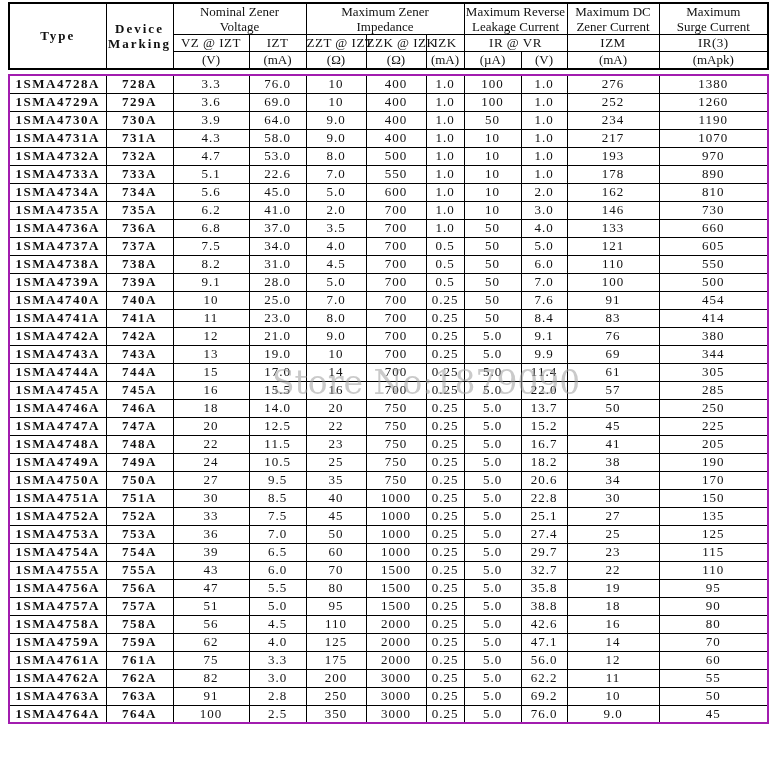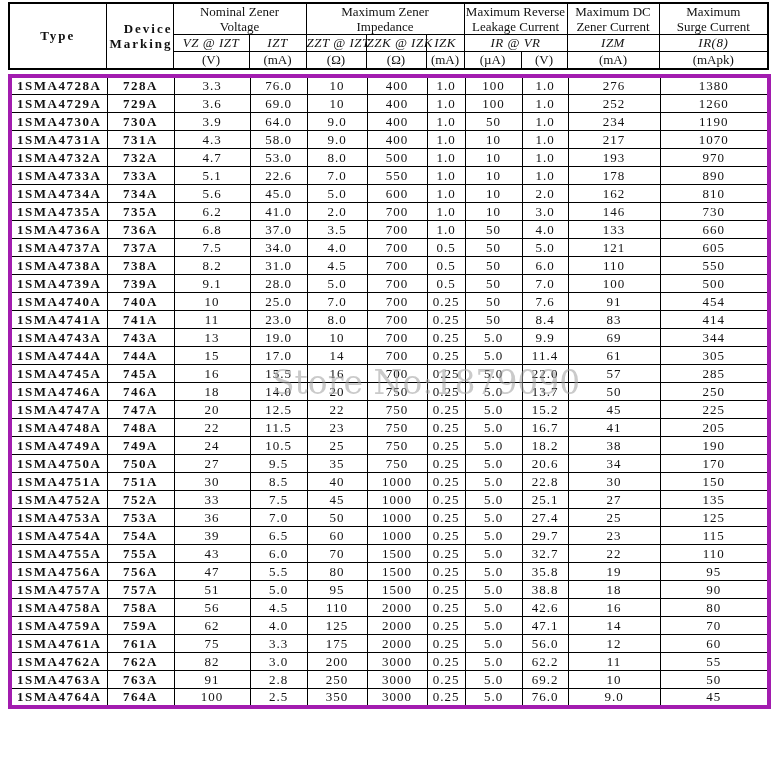--- a/index.html
+++ b/index.html
@@ -14,29 +14,29 @@
   .page { position: absolute; left: 8px; top: 2px; width: 759px; }
 
   table { border-collapse: collapse; table-layout: fixed; width: 759px; }
   td, th { border: 1px solid #000; font-weight: normal; padding: 0; }
 
   
   table.hdr { border: 2px solid #000; }
   table.hdr td { text-align: center; vertical-align: middle; font-size: 13px; }
   .grp { height: 30px; }
   .grp .l { display: block; white-space: nowrap; line-height: 15px; }
-  .sub { height: 15px; white-space: nowrap; letter-spacing: .5px; font-style: italic; }
+  .sub { height: 15px; white-space: nowrap; letter-spacing: .5px; }
   .unit { height: 15px; white-space: nowrap; }
   .rowspan-cell { font-weight: bold; letter-spacing: 2px; font-size: 14px; }
-  .marking .l { display: block; line-height: 15px; text-align: right; }
+  .marking .l { display: block; line-height: 15px; }
 
   .gap { height: 4px; }
 
   
-  table.body { border: 4px solid #a21caf; }
+  table.body { border: 2px solid #a21caf; }
   table.body td {
     height: 18px;
     text-align: center; vertical-align: middle;
     font-size: 13px; letter-spacing: 1px;
     white-space: nowrap; overflow: hidden;
   }
   table.body td:nth-child(1),
   table.body td:nth-child(2) { font-weight: bold; letter-spacing: 1.5px; }
 
   .watermark {
@@ -100,21 +100,21 @@
       </td>
     </tr>
     <tr class="sub">
       <td>VZ @ IZT</td>
       <td>IZT</td>
       <td>ZZT @ IZT</td>
       <td>ZZK @ IZK</td>
       <td>IZK</td>
       <td colspan="2">IR @ VR</td>
       <td>IZM</td>
-      <td>IR(8)</td>
+      <td>IR(3)</td>
     </tr>
     <tr class="unit">
       <td>(V)</td>
       <td>(mA)</td>
       <td>(Ω)</td>
       <td>(Ω)</td>
       <td>(mA)</td>
       <td>(µA)</td>
       <td>(V)</td>
       <td>(mA)</td>
@@ -316,20 +316,33 @@
           <td>23.0</td>
           <td>8.0</td>
           <td>700</td>
           <td>0.25</td>
           <td>50</td>
           <td>8.4</td>
           <td>83</td>
           <td>414</td>
         </tr>
         <tr>
+          <td>1SMA4742A</td>
+          <td>742A</td>
+          <td>12</td>
+          <td>21.0</td>
+          <td>9.0</td>
+          <td>700</td>
+          <td>0.25</td>
+          <td>5.0</td>
+          <td>9.1</td>
+          <td>76</td>
+          <td>380</td>
+        </tr>
+        <tr>
           <td>1SMA4743A</td>
           <td>743A</td>
           <td>13</td>
           <td>19.0</td>
           <td>10</td>
           <td>700</td>
           <td>0.25</td>
           <td>5.0</td>
           <td>9.9</td>
           <td>69</td>

